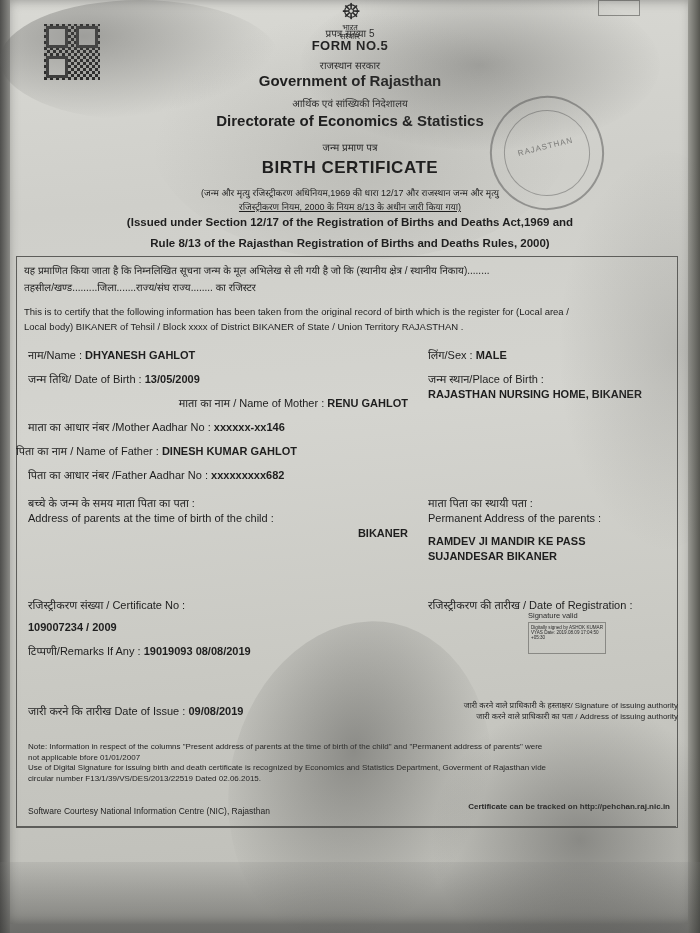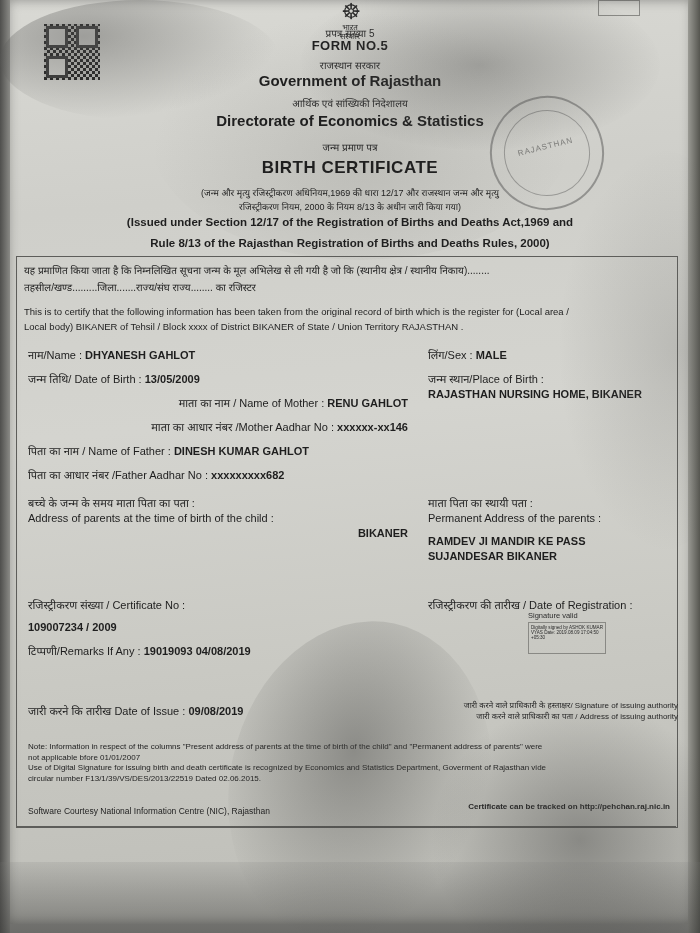--- a/index.html
+++ b/index.html
@@ -308,21 +308,21 @@
 
   <div class="center-block hi" style="top:26px;">प्रपत्र संख्या 5</div>
   <div class="center-block form-no" style="top:38px;">FORM NO.5</div>
   <div class="center-block hi" style="top:58px;">राजस्थान सरकार</div>
   <div class="center-block gov" style="top:72px;">Government of Rajasthan</div>
   <div class="center-block hi" style="top:96px;">आर्थिक एवं सांख्यिकी निदेशालय</div>
   <div class="center-block dir" style="top:112px;">Directorate of Economics &amp; Statistics</div>
   <div class="center-block hi" style="top:140px;">जन्म प्रमाण पत्र</div>
   <div class="center-block birth-cert" style="top:158px;">BIRTH CERTIFICATE</div>
   <div class="center-block hi-small" style="top:186px;">(जन्म और मृत्यु रजिस्ट्रीकरण अधिनियम,1969 की धारा 12/17 और राजस्थान जन्म और मृत्यु</div>
-  <div class="center-block hi-small" style="top:200px;">रजिस्ट्रीकरण नियम, 2000 के नियम 8/13 के अधीन जारी किया गया)</div>
+  <div class="center-block hi-small" style="top:200px;text-decoration:underline;">रजिस्ट्रीकरण नियम, 2000 के नियम 8/13 के अधीन जारी किया गया)</div>
   <div class="center-block act-line" style="top:216px;">(Issued under Section 12/17 of the Registration of Births and Deaths Act,1969 and</div>
   <div class="center-block act-line" style="top:237px;">Rule 8/13 of the Rajasthan Registration of Births and Deaths Rules, 2000)</div>
 
   <div id="cert-border"></div>
 
   <div id="hindi-para">
     <div>यह प्रमाणित किया जाता है कि निम्नलिखित सूचना जन्म के मूल अभिलेख से ली गयी है जो कि (स्थानीय क्षेत्र / स्थानीय निकाय)........</div>
     <div>तहसील/खण्ड.........जिला.......राज्य/संघ राज्य........ का रजिस्टर</div>
   </div>
 
@@ -339,26 +339,26 @@
   <div class="field" style="left:28px; top:372px; width:380px;">
     <span>जन्म तिथि/ Date of Birth :</span>
     <span class="val">13/05/2009</span>
   </div>
 
   <div class="field" style="left:28px; top:396px; width:380px;text-align:right;">
     <span>माता का नाम / Name of Mother :</span>
     <span class="val">RENU GAHLOT</span>
   </div>
 
-  <div class="field" style="left:28px; top:420px; width:380px;text-align:right;">
+  <div class="field" style="left:28px; top:420px; width:380px;">
     <span>माता का आधार नंबर /Mother Aadhar No :</span>
     <span class="val">xxxxxx-xx146</span>
   </div>
 
-  <div class="field" style="left:28px; top:444px; width:400px;">
+  <div class="field" style="left:16px; top:444px; width:400px;">
     <span>पिता का नाम / Name of Father :</span>
     <span class="val">DINESH KUMAR GAHLOT</span>
   </div>
 
   <div class="field" style="left:28px; top:468px; width:400px;">
     <span>पिता का आधार नंबर /Father Aadhar No :</span>
     <span class="val">xxxxxxxxx682</span>
   </div>
 
   <div class="field" style="left:28px; top:496px; width:380px;">
@@ -388,21 +388,21 @@
     <div>रजिस्ट्रीकरण संख्या / Certificate No :</div>
     <div class="val" style="margin-top:7px;">109007234 / 2009</div>
   </div>
 
   <div class="field" style="left:428px; top:598px; width:260px;">
     <div>रजिस्ट्रीकरण की तारीख / Date of Registration :</div>
   </div>
 
   <div class="field" style="left:28px; top:644px; width:380px;">
     <span>टिप्पणी/Remarks If Any :</span>
-    <span class="val">19019093 04/08/2019</span>
+    <span class="val">19019093 08/08/2019</span>
   </div>
 
   <div id="sig-valid">
     <div class="title">Signature valid</div>
   </div>
   <div id="sig-box">
     <span>Digitally signed by ASHOK KUMAR VYAS Date: 2019.08.09 17:04:50 +05:30</span>
   </div>
 
   <div class="field" style="left:28px; top:704px; width:380px;">

